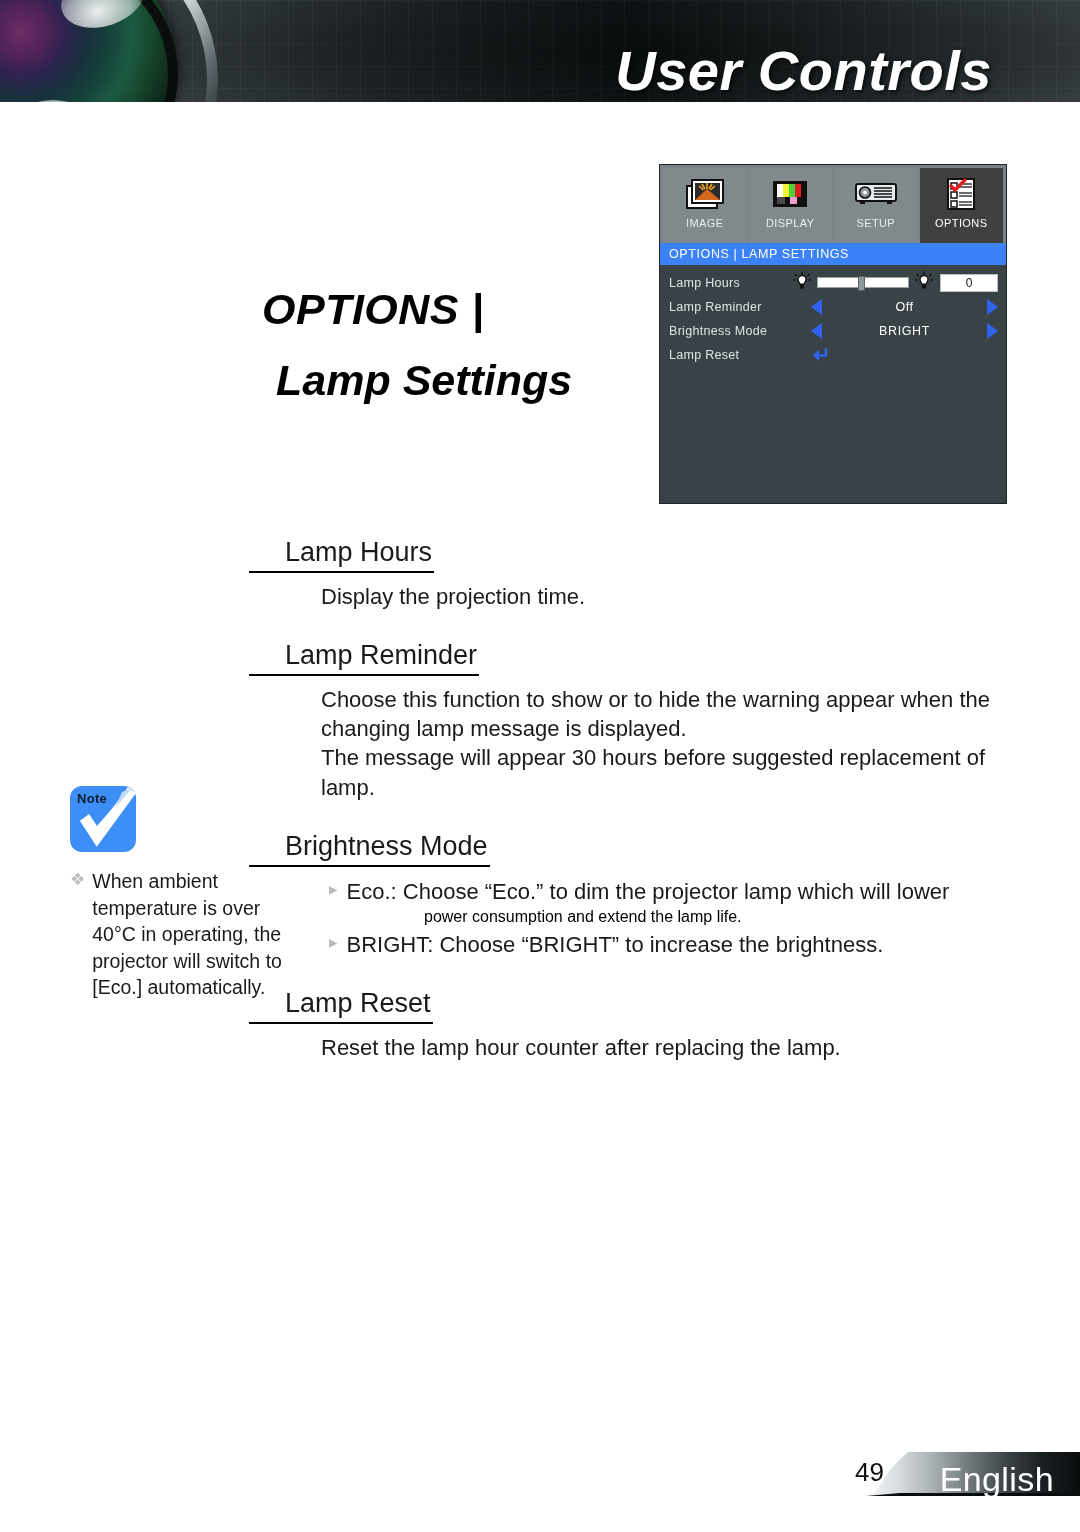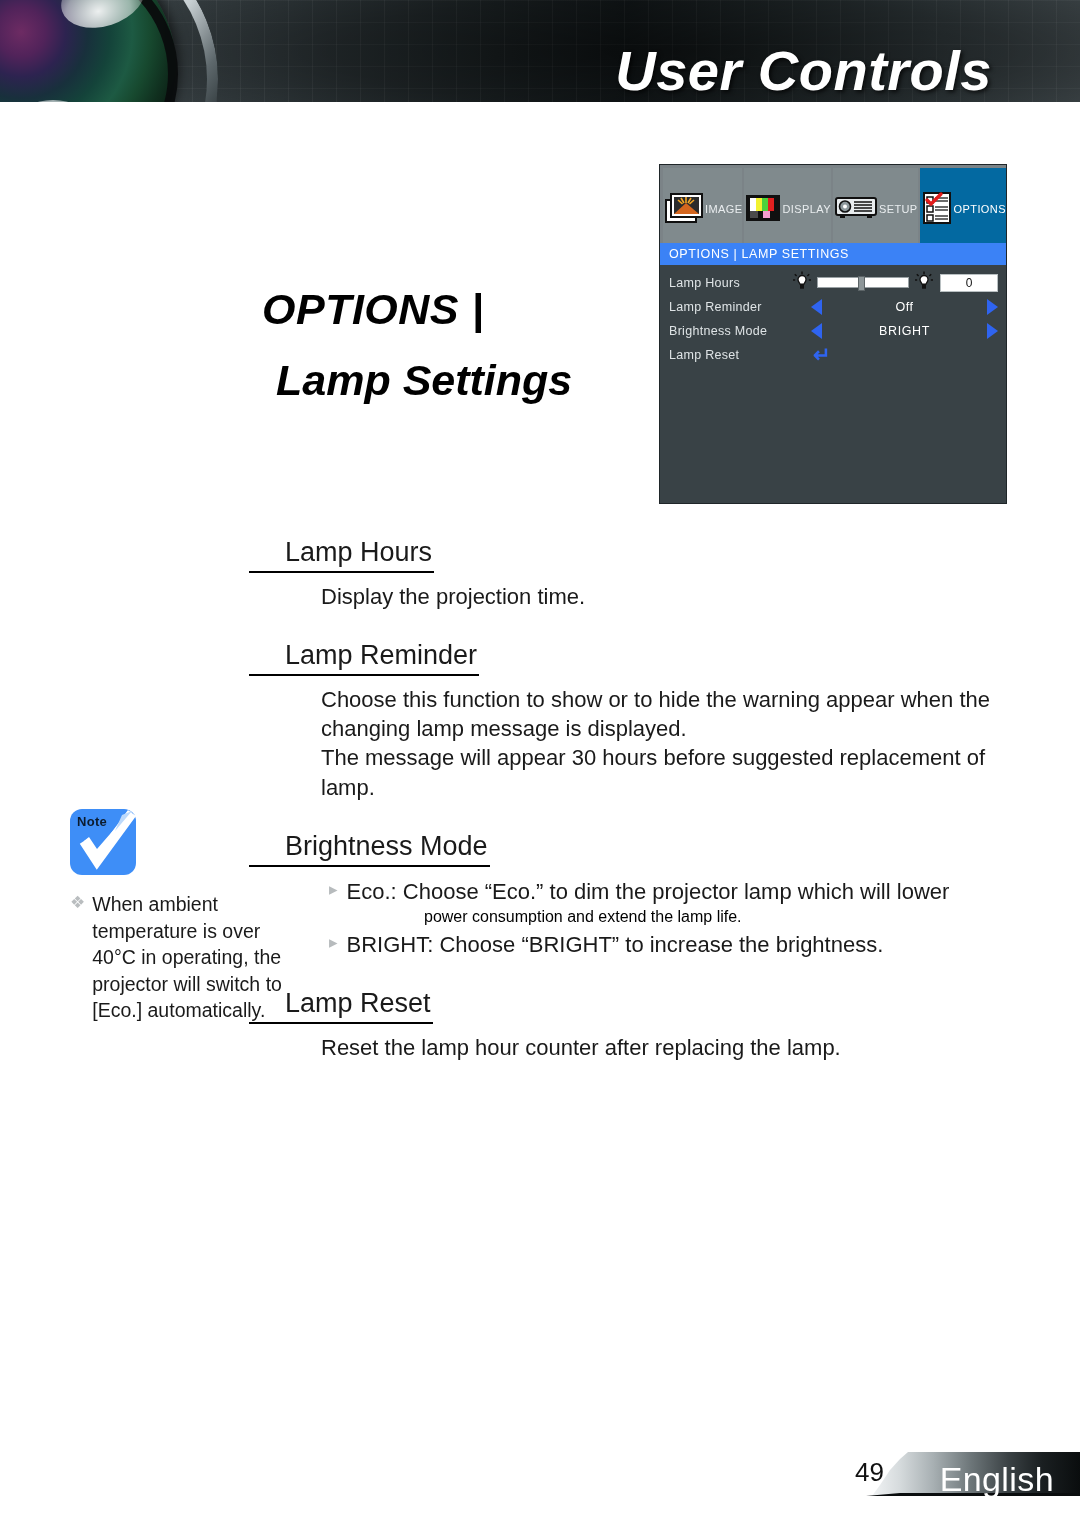--- a/index.html
+++ b/index.html
@@ -149,27 +149,27 @@
     height: 78px;
     background: #7b8387;
     padding: 3px 3px 0 3px;
     box-sizing: border-box;
     gap: 2px;
   }
   .osd-tab {
     flex: 1;
     background: #808a8d;
     display: flex;
-    flex-direction: row;
+    flex-direction: column;
     align-items: center;
     justify-content: flex-start;
     padding-top: 5px;
     box-sizing: border-box;
   }
-  .osd-tab.active { background: #0369a1; }
+  .osd-tab.active { background: #404040; }
   .osd-tab .ticon {
     height: 42px;
     display: flex;
     align-items: center;
     justify-content: center;
   }
   .osd-tab .tlabel {
     font-size: 11px;
     color: #e9edef;
     letter-spacing: 0.4px;
@@ -291,21 +291,20 @@
     flex: none;
   }
   .bullet-text { flex: 1; }
   .bullet-cont { padding-left: 95px; }
 
   
   .note-area {
     position: absolute;
     left: 70px; top: 786px;
     width: 230px;
-    margin-top: 23px;
   }
   .note-icon {
     position: relative;
     width: 66px; height: 66px;
     background: #3e8ef7;
     border-radius: 12px;
   }
   .note-icon .note-word {
     position: absolute;
     left: 7px; top: 5px;

